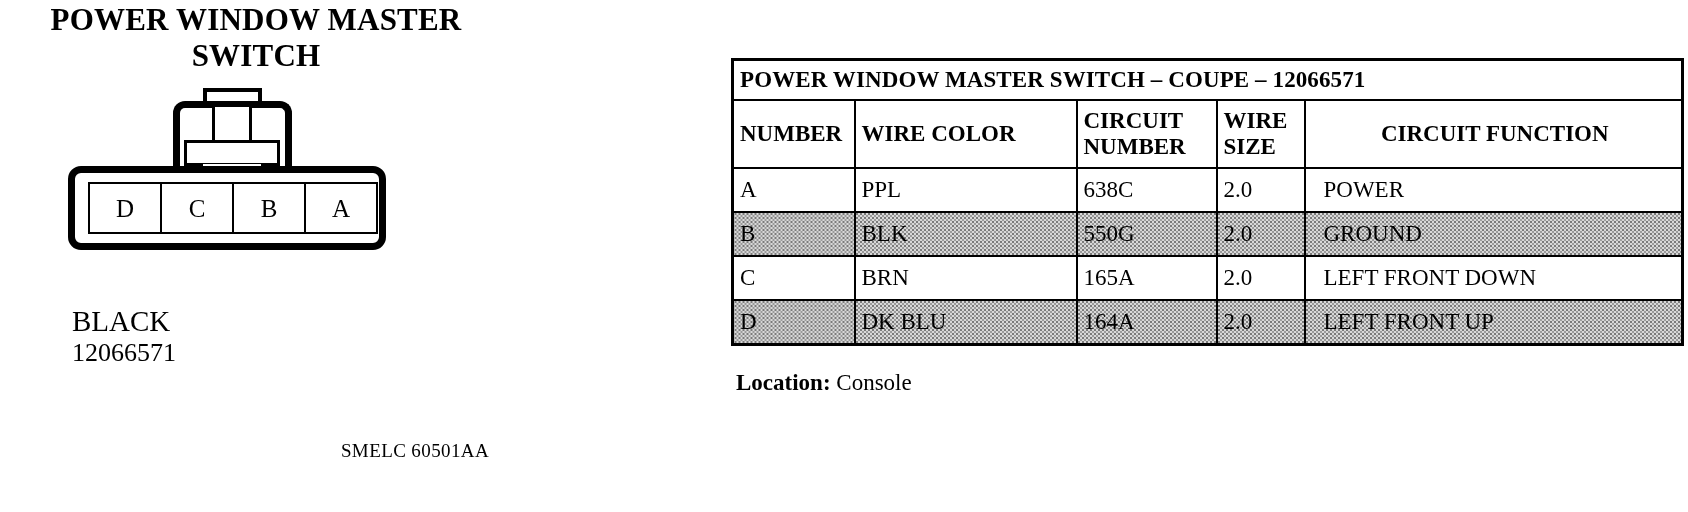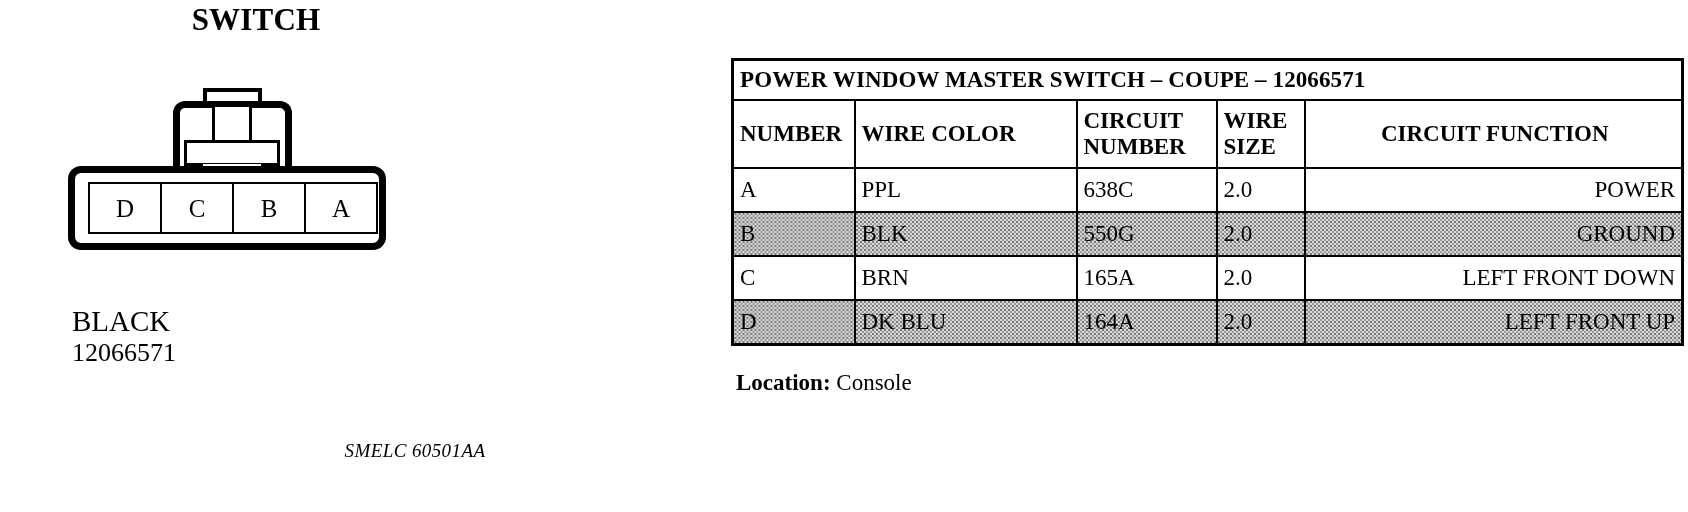--- a/index.html
+++ b/index.html
@@ -166,21 +166,20 @@
 
   
   #sheet-footer {
     position: absolute;
     left: 0;
     top: 440px;
     width: 830px;
     text-align: center;
     font-size: 19px;
     letter-spacing: 0.4px;
-    font-style: italic;
   }
 
   
   #table-panel {
     position: absolute;
     left: 731px;
     top: 58px;
     width: 950px;
   }
 
@@ -222,22 +221,22 @@
   }
 
   col.c-cavity   { width: 122px; }
   col.c-color    { width: 222px; }
   col.c-number   { width: 140px; }
   col.c-size     { width: 88px;  }
   col.c-function { width: 378px; }
 
   tbody td { height: 42px; }
   tbody td.fn-cell {
-    text-align: right;
-    padding-left: 9px;
+    text-align: left;
+    padding-left: 18px;
     white-space: nowrap;
   }
 
   
   tr.row-shaded td {
     background-color: #d8d8d8;
     background-image:
       radial-gradient(circle at 1px 1px, #7a7a7a 0.9px, transparent 1.1px),
       radial-gradient(circle at 3px 3px, #9a9a9a 0.8px, transparent 1.0px);
     background-size: 4px 4px, 4px 4px;
@@ -259,20 +258,21 @@
   #location-line .loc-value {
     font-weight: normal;
   }
 </style>
 </head>
 <body>
 
 <div id="left-panel">
 
   <div id="page-title">
+    <span class="ttl-line1">POWER WINDOW MASTER</span>
     <span class="ttl-line2">SWITCH</span>
   </div>
 
   <div id="connector-drawing">
     <div class="conn-nub"></div>
     <div class="conn-latch"></div>
     <div class="latch-stem"></div>
     <div class="latch-bar"></div>
     <div class="latch-foot"></div>
     <div class="conn-body"></div>

